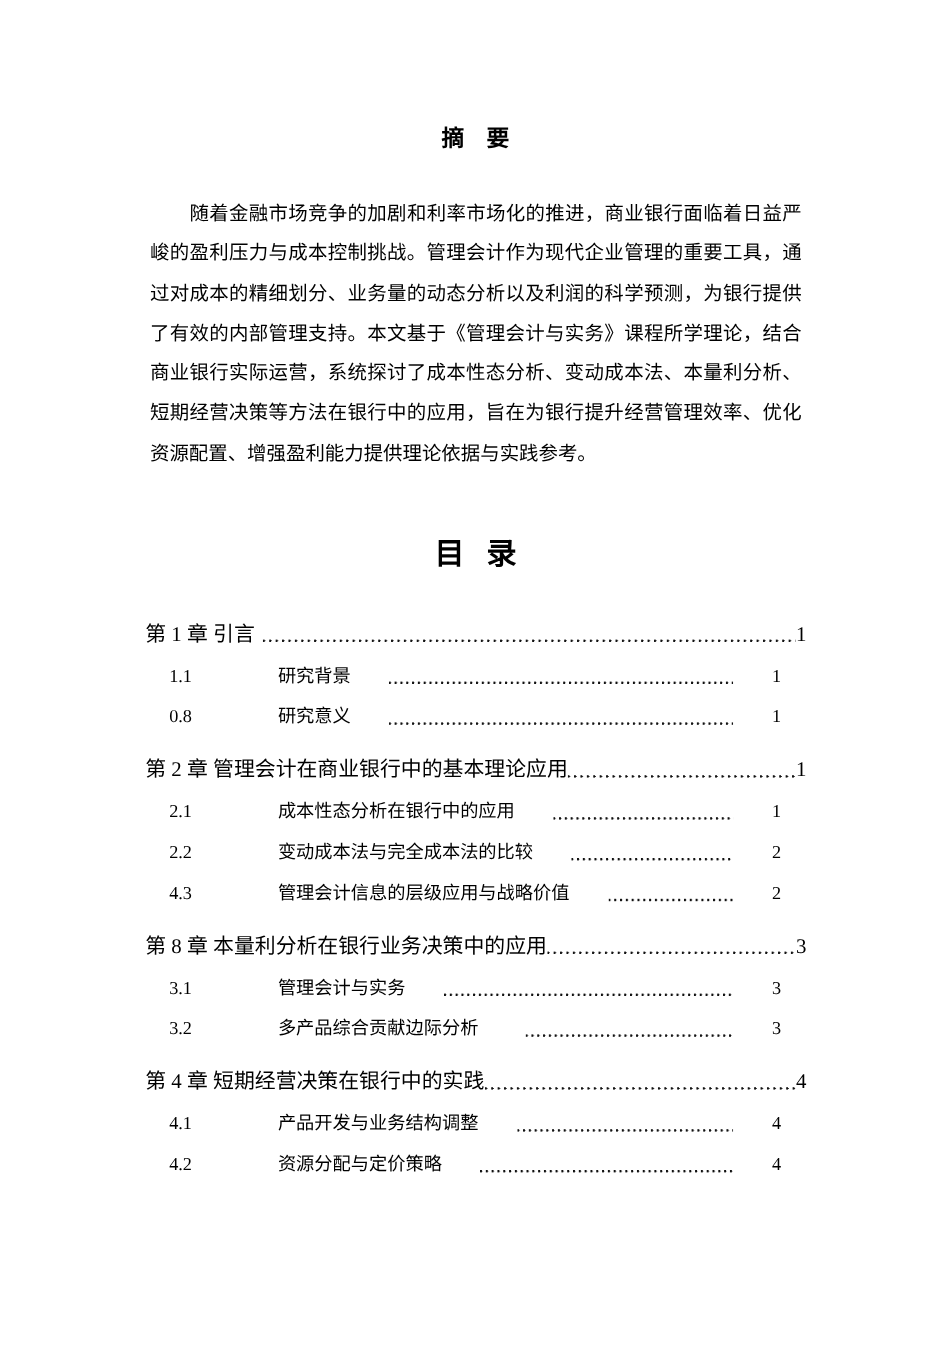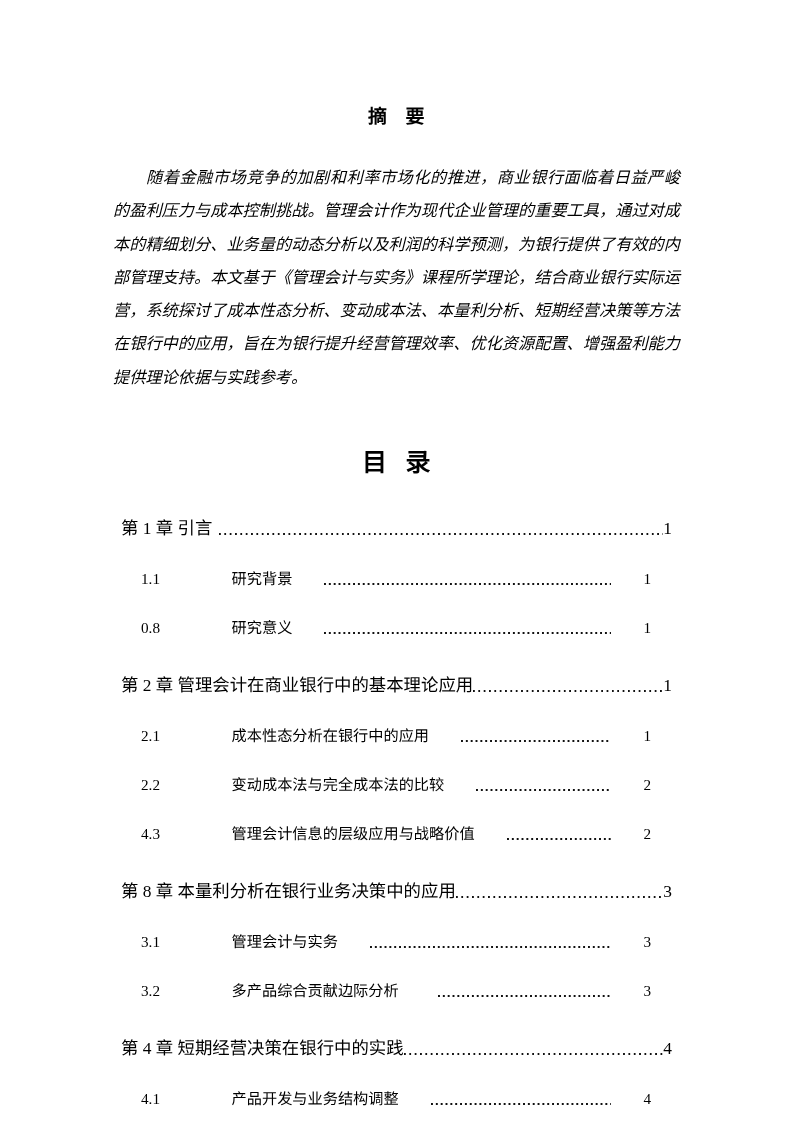--- a/index.html
+++ b/index.html
@@ -41,30 +41,29 @@
     line-height: 26px;
     margin: 0;
     font-family: "Liberation Serif", "DejaVu Serif", serif;
   }
   .title-gap {
     display: inline-block;
     width: 18px;
   }
 
   .abstract-body {
-    margin: 0;
+    margin: 12px;
     padding: 0;
     font-size: 16.2px;
     line-height: 33.3px;
     text-align: justify;
     text-justify: inter-ideograph;
     text-indent: 33px;
     word-break: break-all;
     margin-top: 32px;
-    font-style: italic;
   }
 
   
   .toc-section {
     position: absolute;
     left: 113px;
     top: 450px;
     width: 567px;
   }
   .toc-title {
@@ -88,33 +87,33 @@
     white-space: nowrap;
     overflow: hidden;
   }
 
   
   .toc-row.lvl1 {
     font-size: 17.4px;
     line-height: 23px;
     padding-left: 8px;
     padding-right: 8px;
-    margin-top: 36px;
+    margin-top: 22px;
   }
   .toc-row.lvl1:first-child {
     margin-top: 0;
   }
 
   
   .toc-row.lvl2 {
     font-size: 15.2px;
     line-height: 21px;
     padding-left: 28px;
     padding-right: 29px;
-    margin-top: 28px;
+    margin-top: 13px;
     gap: 32px;
   }
 
   .toc-label {
     flex: 0 0 auto;
   }
   .toc-num {
     flex: 0 0 auto;
   }
 

